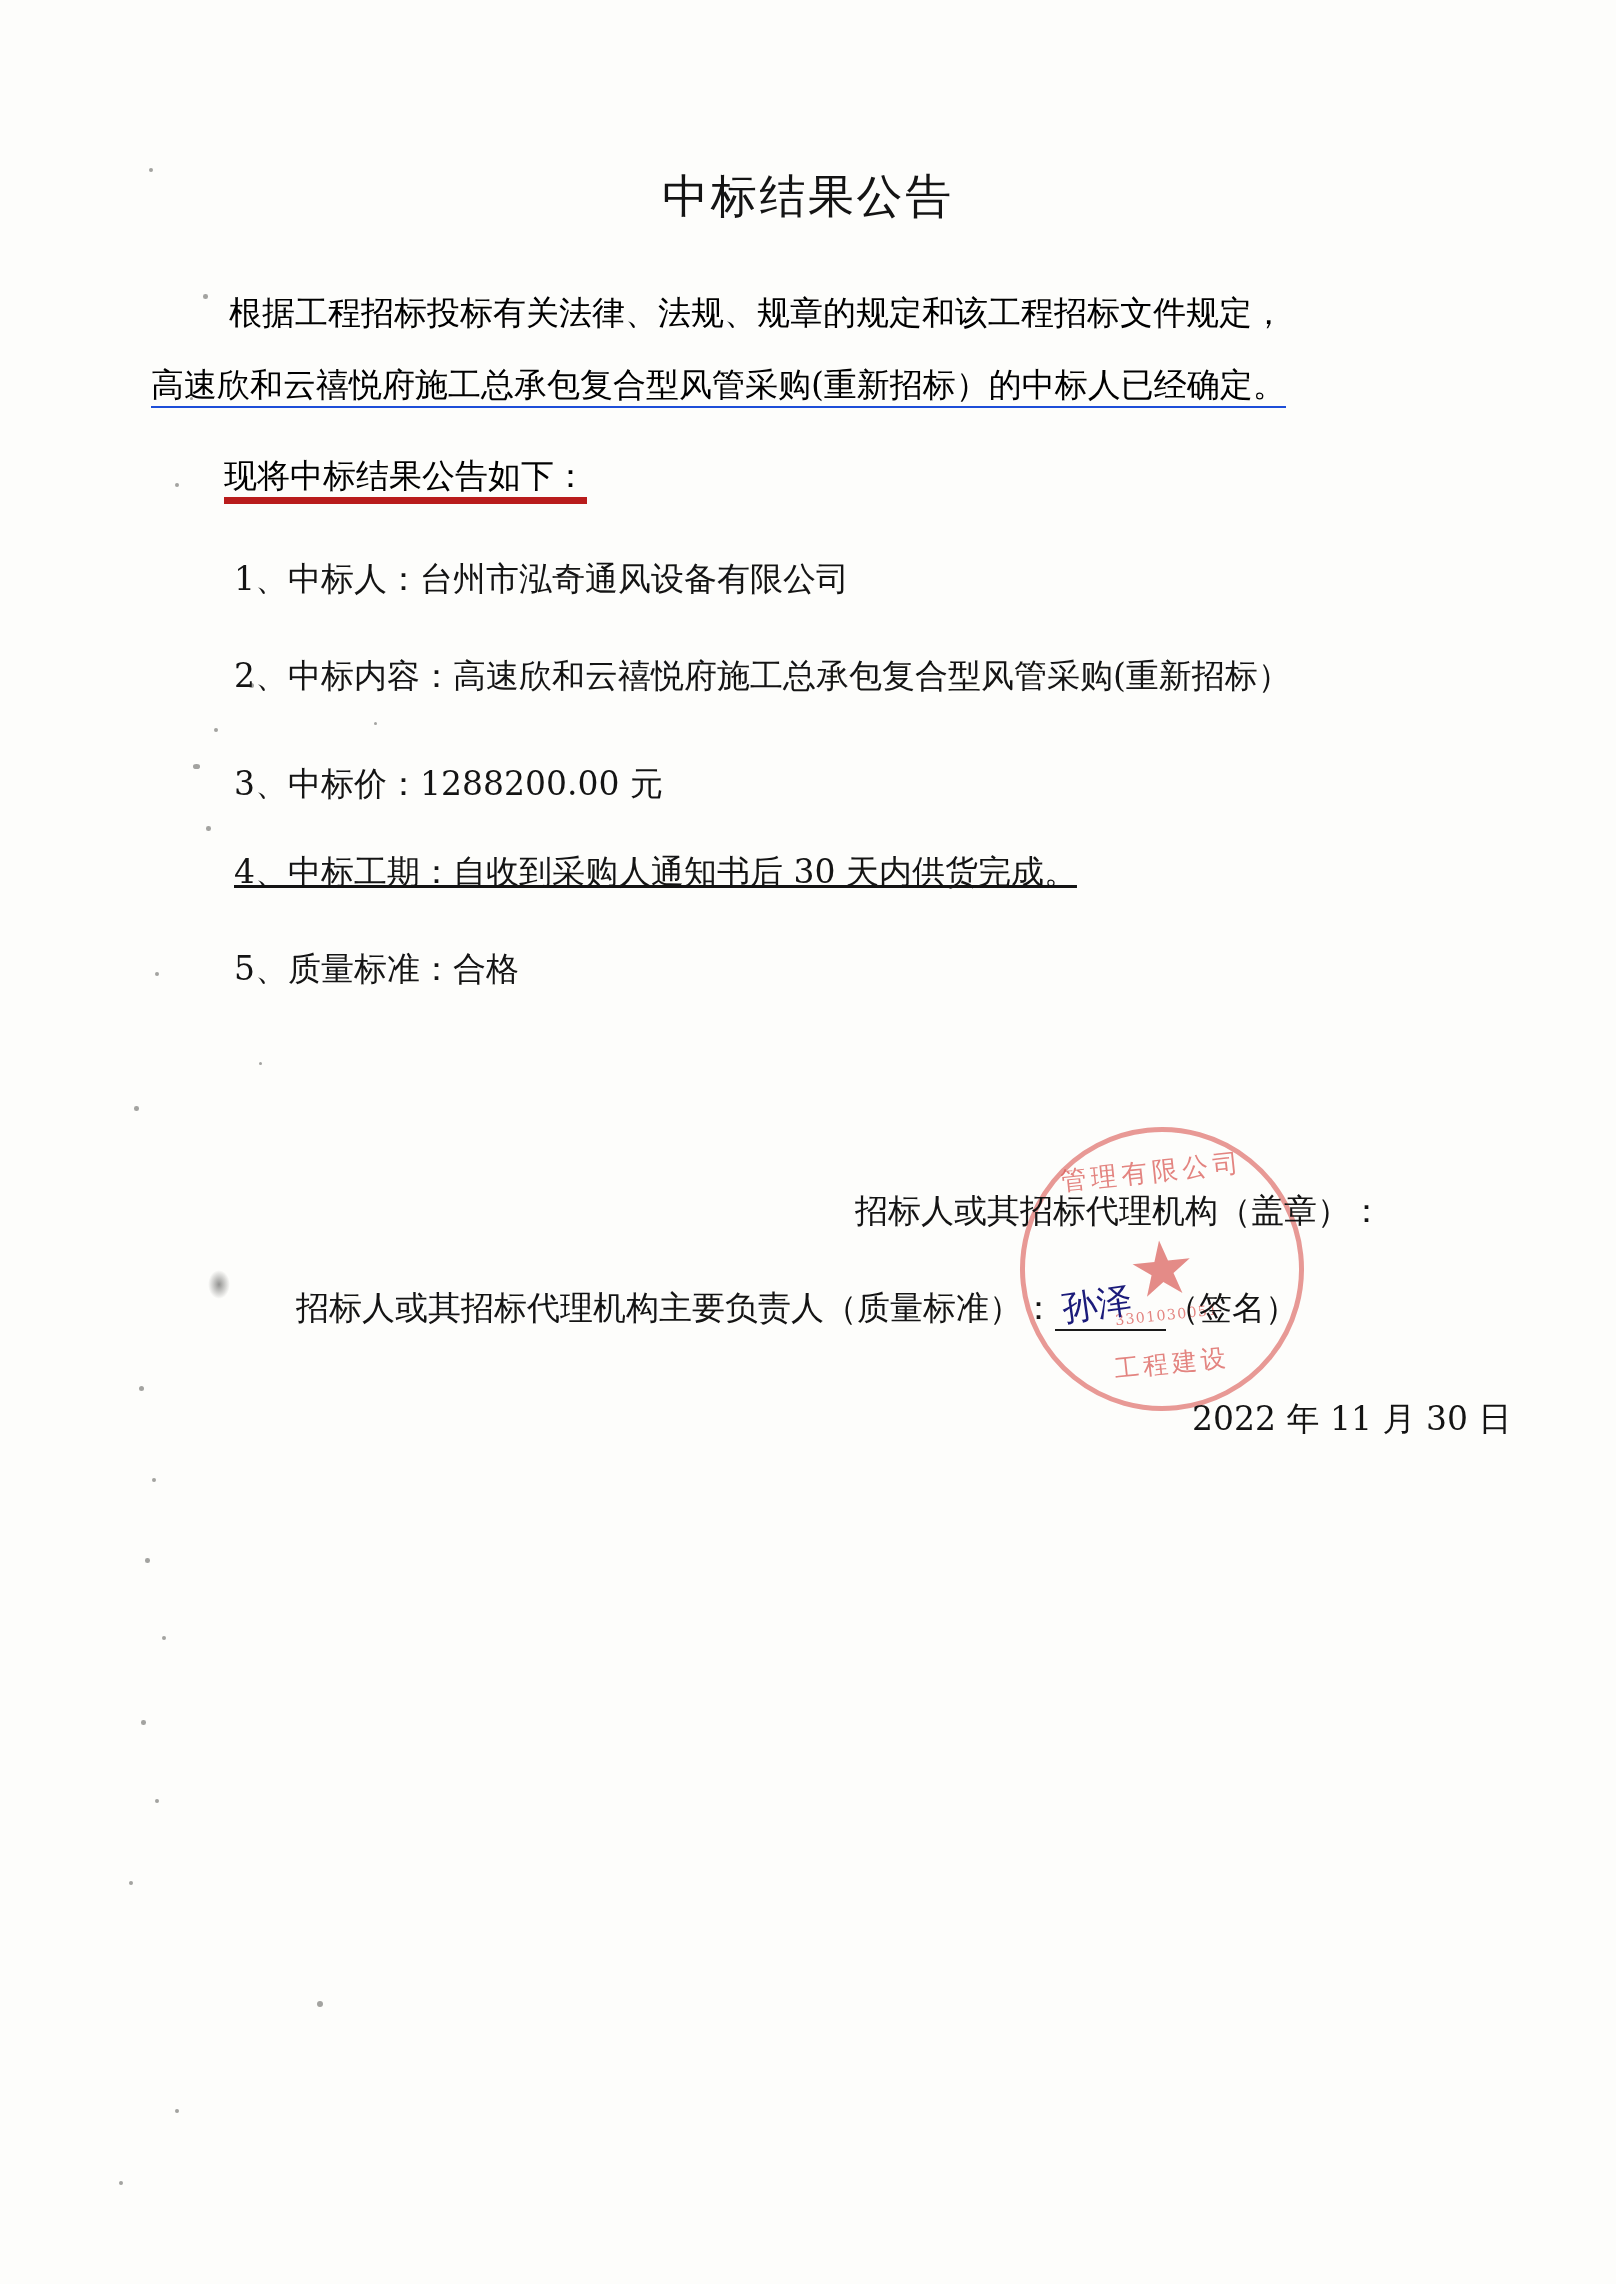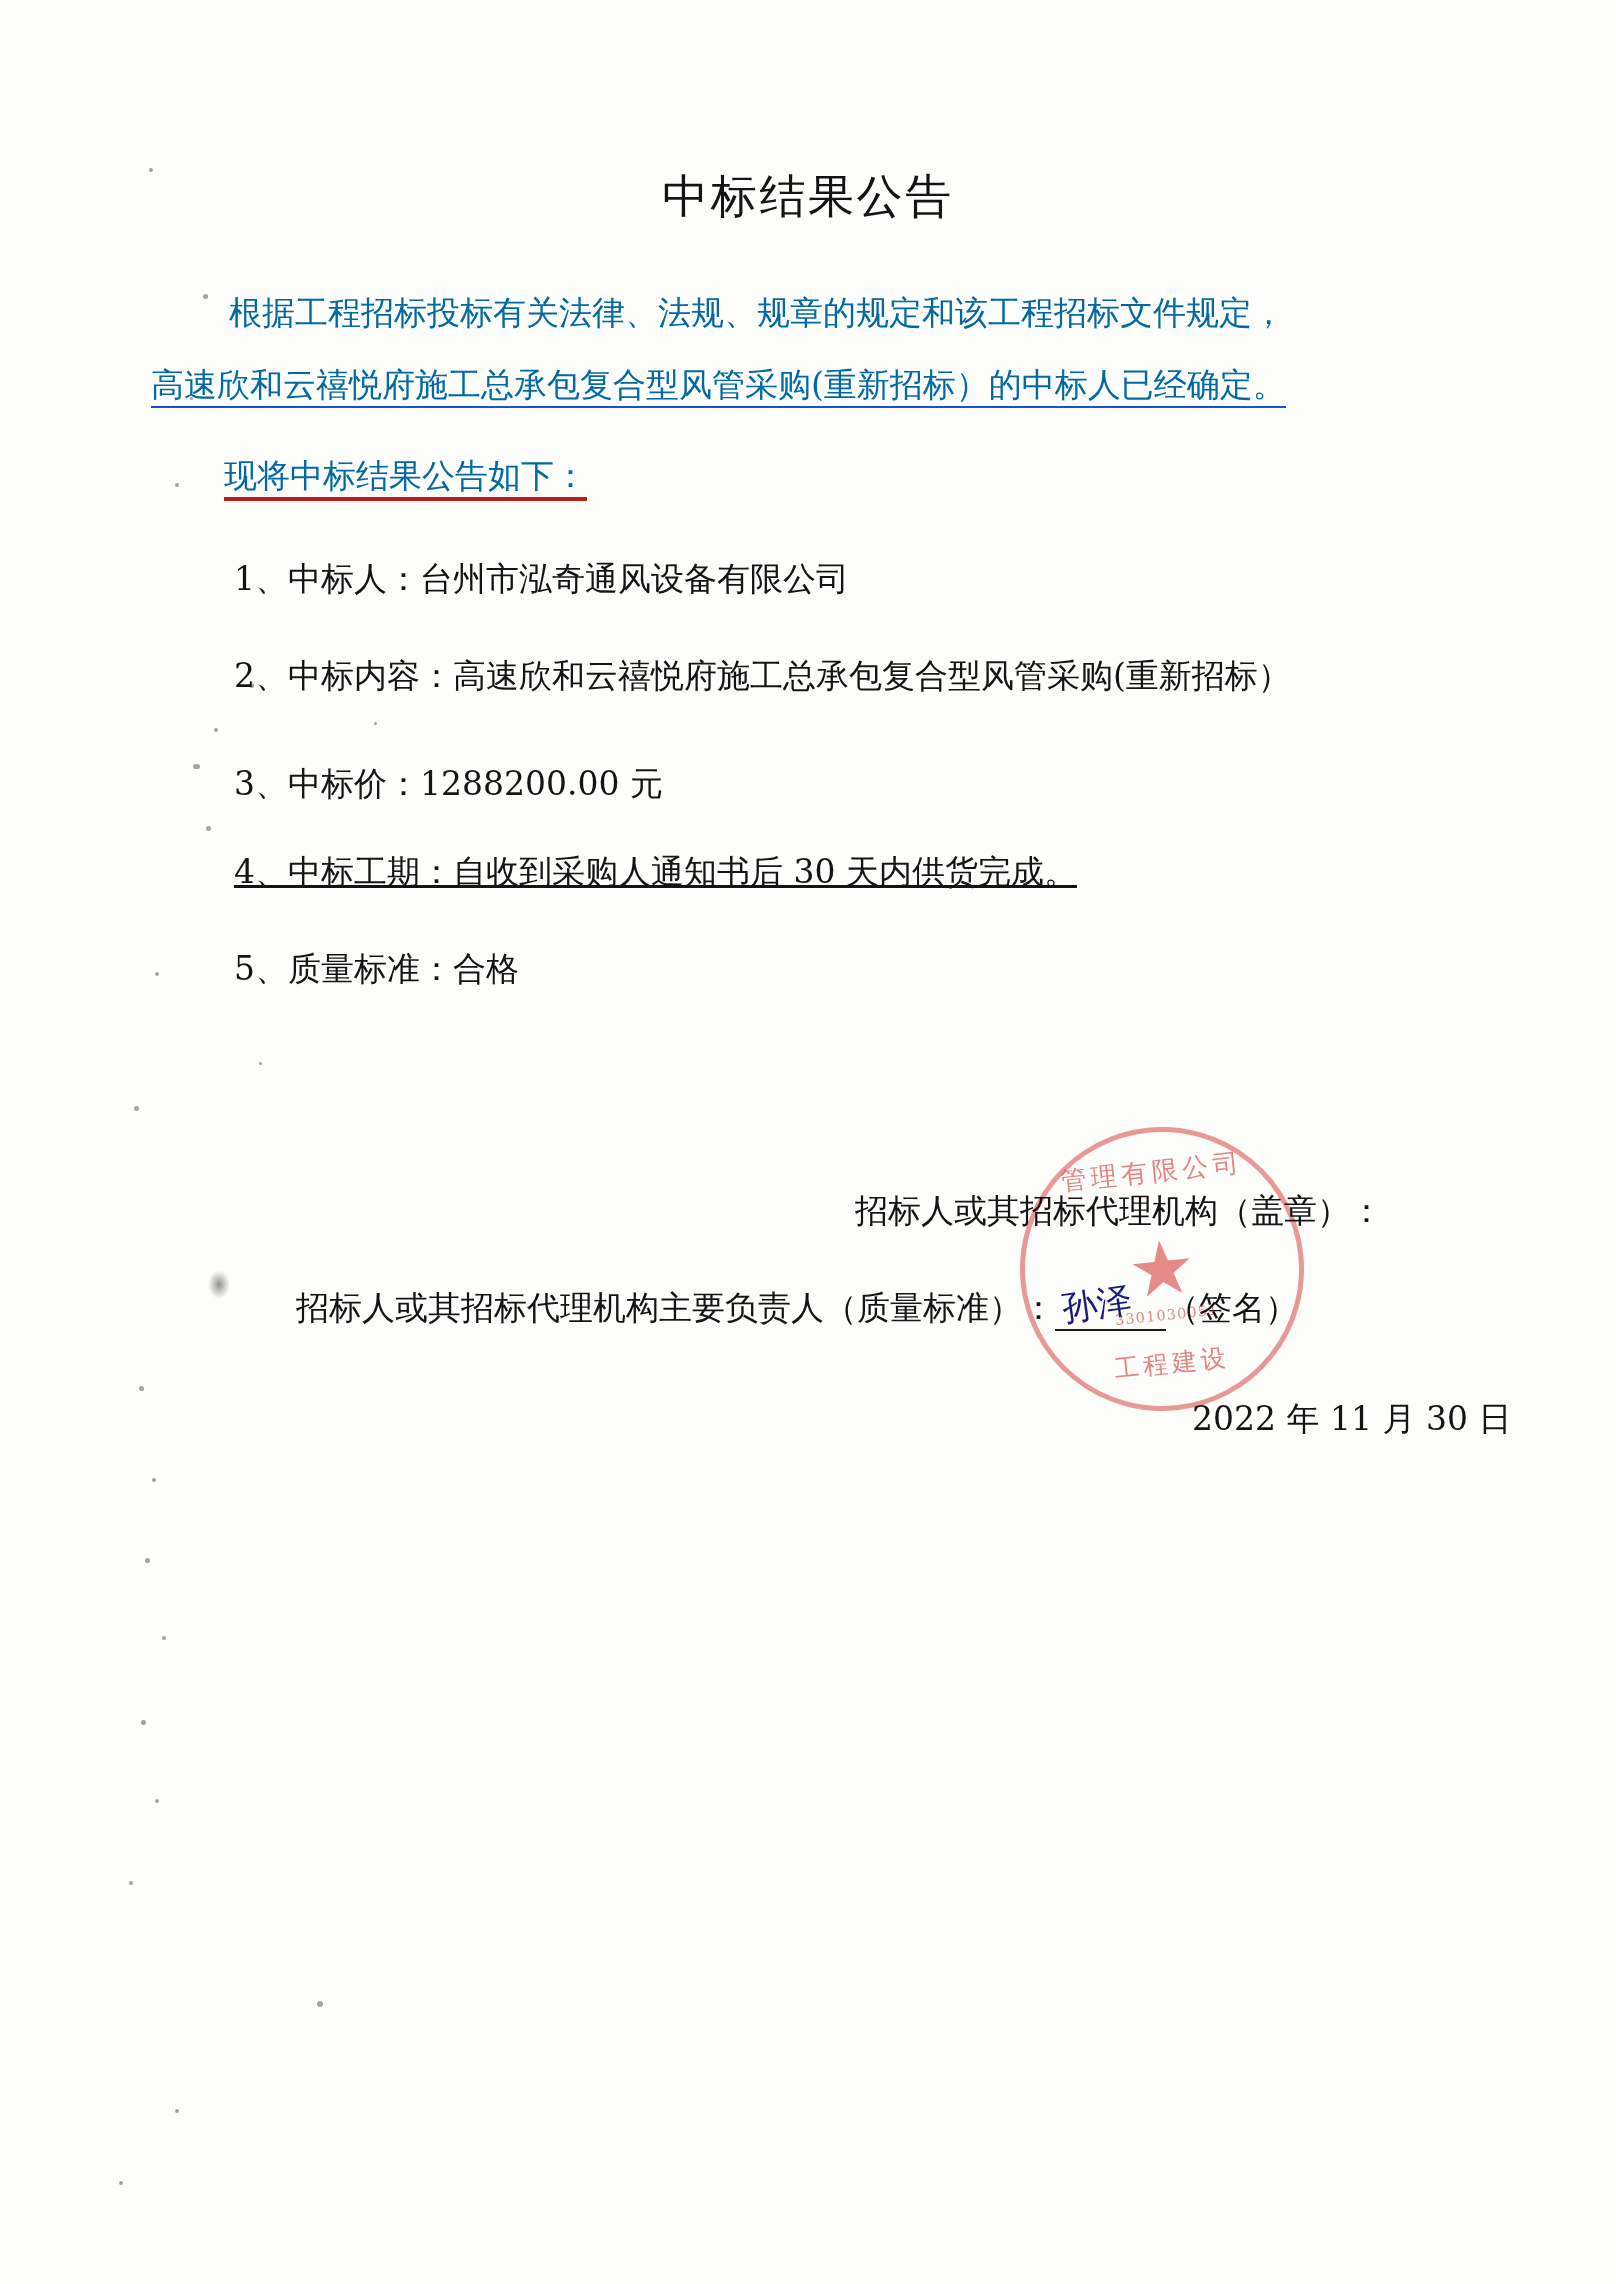--- a/index.html
+++ b/index.html
@@ -49,27 +49,27 @@
     position: absolute;
     left: 151px;
     top: 296px;
     width: 1316px;
   }
 
   p.para {
     margin: 0 0 0 0;
     font-size: 33px;
     line-height: 1.0;
-    color: #0369a1;
+    color: #000000;
     font-family: "DejaVu Serif", "Liberation Serif", serif;
   }
 
   .l1 { position: absolute; left: 78px;  top: 0px;   white-space: nowrap; }
   .l2 { position: absolute; left: 0px;    top: 72px; white-space: nowrap; border-bottom: 2px solid #1d4ed8; padding-bottom: 5.2px;}
-  .l3 { position: absolute; left: 73px;  top: 163px; white-space: nowrap; border-bottom: 4px solid #b91c1c; padding-bottom: 5.2px;}
+  .l3 { position: absolute; left: 73px;  top: 163px; white-space: nowrap; border-bottom: 7px solid #b91c1c; padding-bottom: 5.2px;}
 
   .item {
     position: absolute;
     white-space: nowrap;
     font-size: 33px;
     color: #141414;
     font-family: "DejaVu Serif", "Liberation Serif", serif;
   }
   .i1 { left: 83px; top: 261px; }
   .i2 { left: 83px; top: 358px; }

